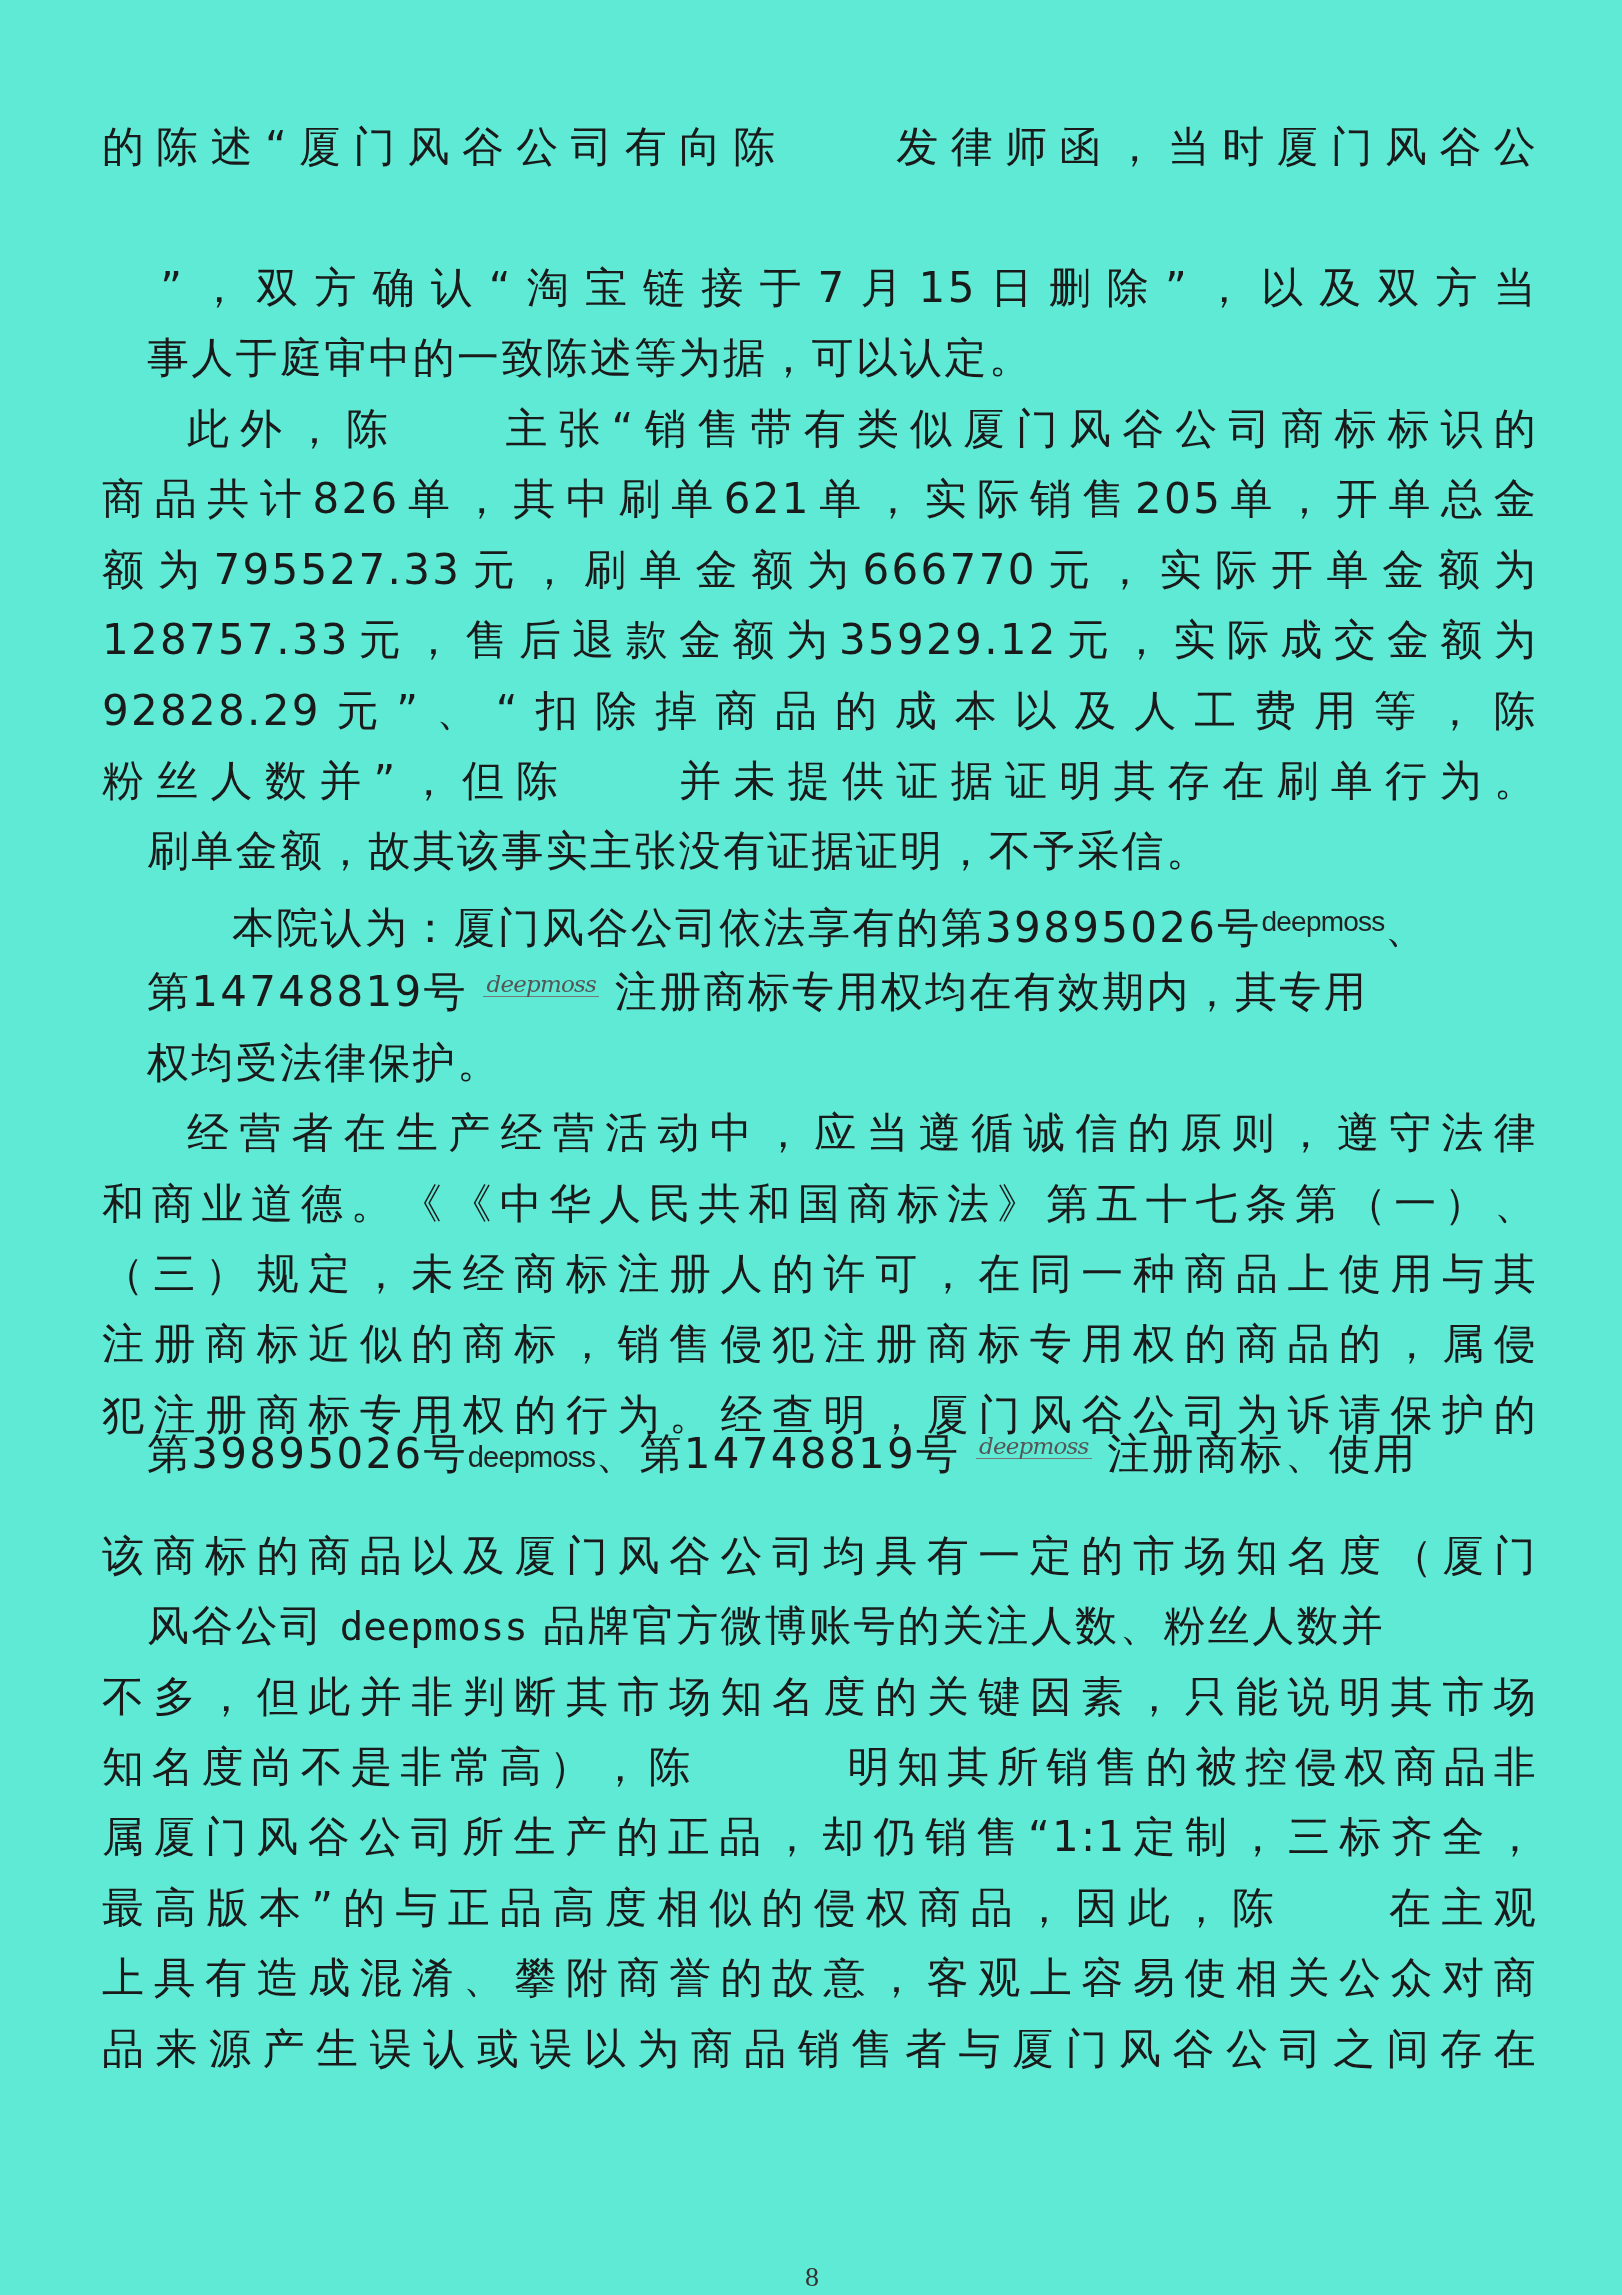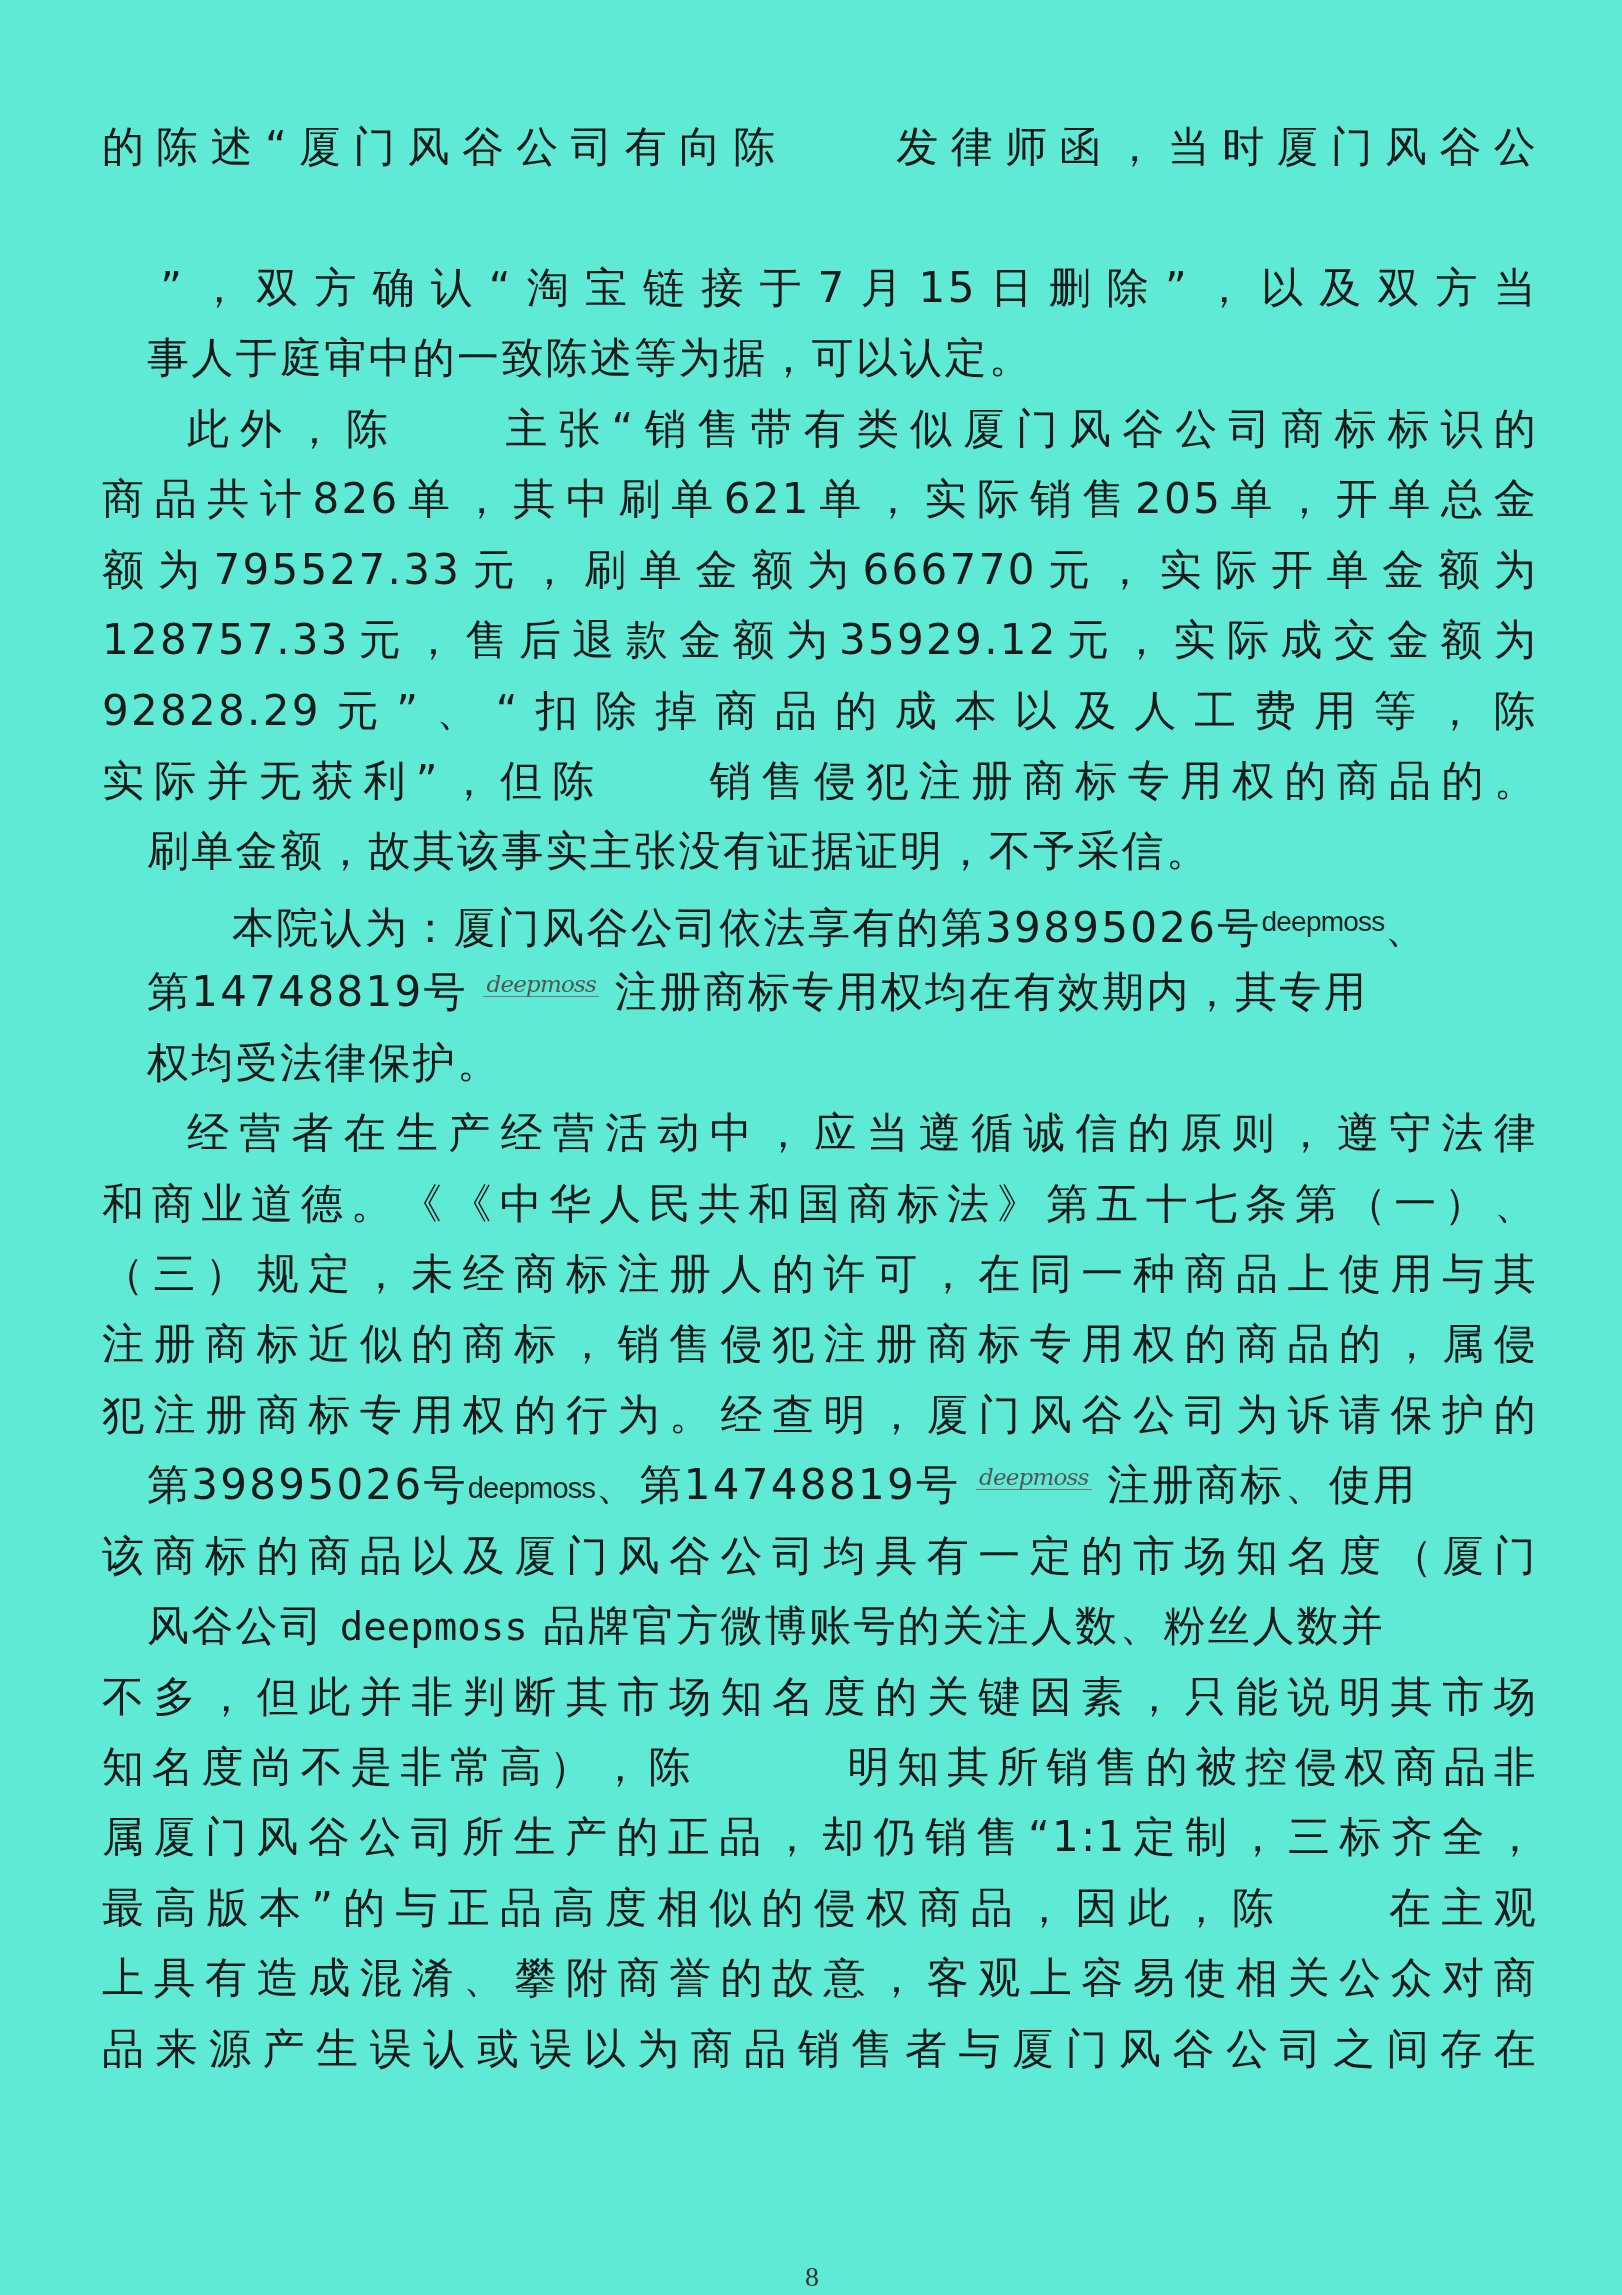--- a/index.html
+++ b/index.html
@@ -45,39 +45,39 @@
 
   <div class="line" style="top:116px">的陈述“厦门风谷公司有向陈　　发律师函，当时厦门风谷公</div>
   <div class="line" style="top:257px">　”，双方确认“淘宝链接于7月15日删除”，以及双方当</div>
   <div class="line last" style="top:327px">事人于庭审中的一致陈述等为据，可以认定。</div>
 
   <div class="line indent" style="top:398px">此外，陈　　主张“销售带有类似厦门风谷公司商标标识的</div>
   <div class="line" style="top:468px">商品共计826单，其中刷单621单，实际销售205单，开单总金</div>
   <div class="line" style="top:539px">额为795527.33元，刷单金额为666770元，实际开单金额为</div>
   <div class="line" style="top:609px">128757.33元，售后退款金额为35929.12元，实际成交金额为</div>
   <div class="line" style="top:680px">92828.29元”、“扣除掉商品的成本以及人工费用等，陈　　</div>
-  <div class="line" style="top:750px">实际并无获利”，但陈　　销售侵犯注册商标专用权的商品的。</div>
+  <div class="line" style="top:750px">粉丝人数并”，但陈　　并未提供证据证明其存在刷单行为。</div>
   <div class="line last" style="top:820px">刷单金额，故其该事实主张没有证据证明，不予采信。</div>
 
   <div class="line indent last" style="top:891px">
     <span>本院认为：厦门风谷公司依法享有的第39895026号</span><span class="tm-print">deepmoss</span><span>、</span>
   </div>
   <div class="line last" style="top:961px">
     <span>第14748819号</span>
     <span class="tm-script">deepmoss</span>
     <span>注册商标专用权均在有效期内，其专用</span>
   </div>
   <div class="line last" style="top:1032px">权均受法律保护。</div>
 
   <div class="line indent" style="top:1102px">经营者在生产经营活动中，应当遵循诚信的原则，遵守法律</div>
   <div class="line" style="top:1173px">和商业道德。《《中华人民共和国商标法》第五十七条第（一）、</div>
   <div class="line" style="top:1243px">（三）规定，未经商标注册人的许可，在同一种商品上使用与其</div>
   <div class="line" style="top:1313px">注册商标近似的商标，销售侵犯注册商标专用权的商品的，属侵</div>
   <div class="line" style="top:1384px">犯注册商标专用权的行为。经查明，厦门风谷公司为诉请保护的</div>
-  <div class="line last" style="top:1454px">
+  <div class="line last" style="top:1423px">
     <span>第39895026号</span><span class="tm-print inline">deepmoss</span><span>、第14748819号</span>
     <span class="tm-script">deepmoss</span>
     <span>注册商标、使用</span>
   </div>
   <div class="line" style="top:1525px">该商标的商品以及厦门风谷公司均具有一定的市场知名度（厦门</div>
   <div class="line last" style="top:1595px">
     <span>风谷公司</span>
     <span class="mono-word">deepmoss</span>
     <span>品牌官方微博账号的关注人数、粉丝人数并</span>
   </div>

